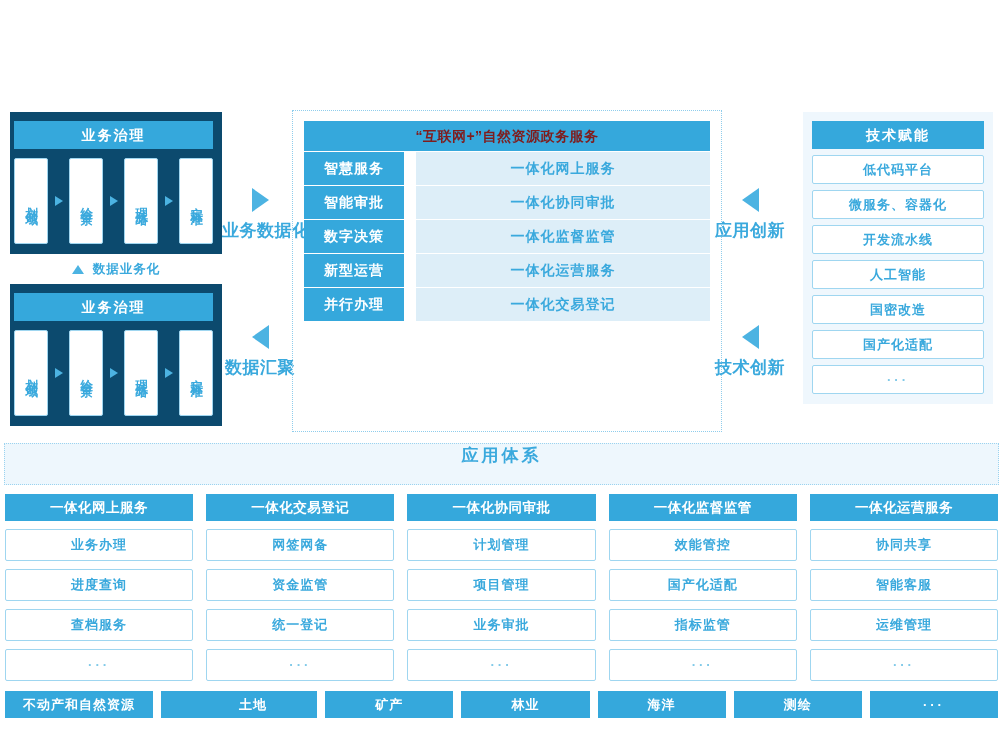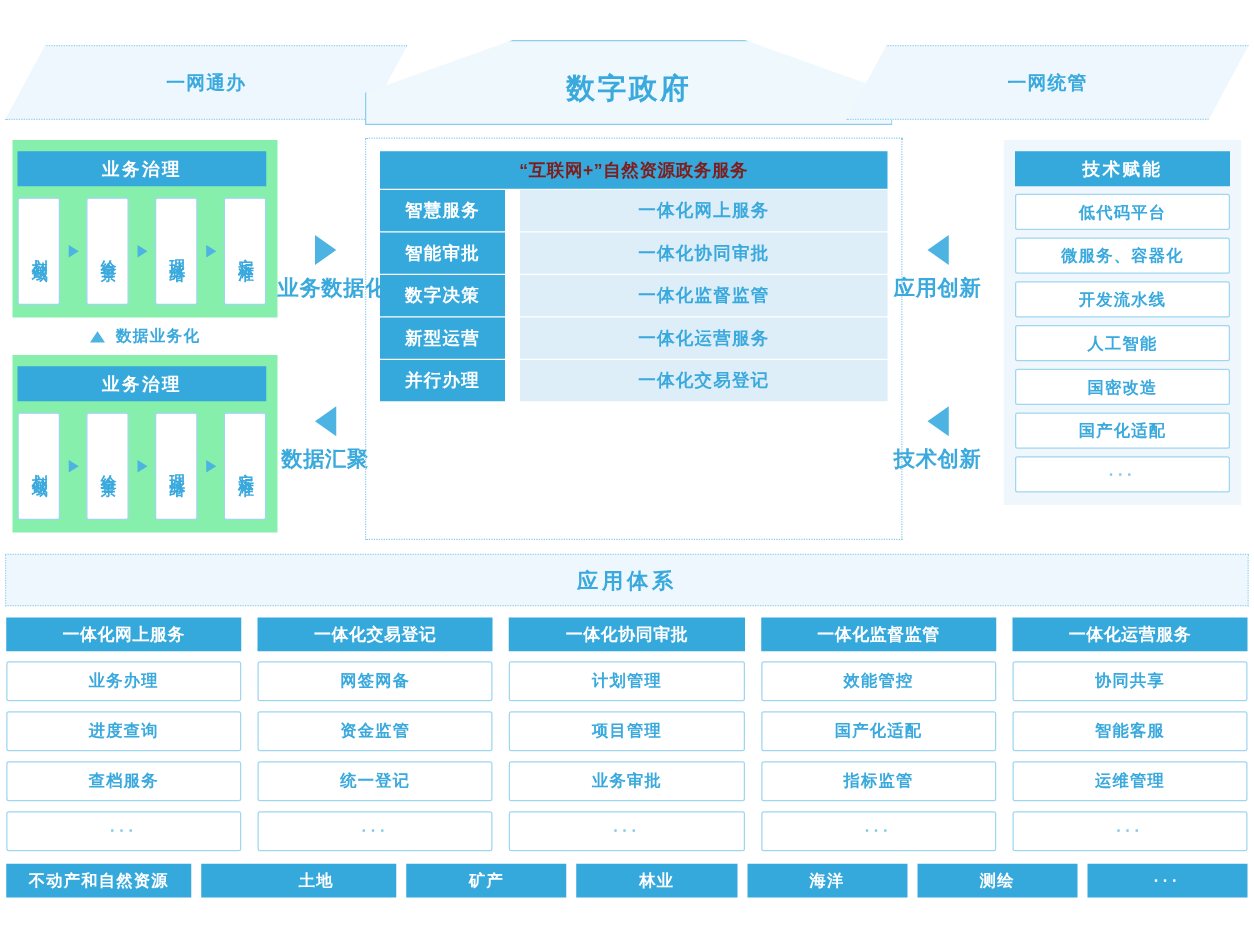--- a/index.html
+++ b/index.html
@@ -44,21 +44,21 @@
     font-size:23px;font-weight:bold;color:#3aa9dd;letter-spacing:2px;
     margin-top:8px;
   }
 
   
   .mid{position:absolute;left:0;top:110px;width:1003px;height:330px;}
 
   
   .left-col{position:absolute;left:10px;top:2px;width:212px;}
   .gov-box{
-    background:#86efac;padding:9px 9px 10px 4px;box-sizing:border-box;width:212px;
+    background:#0c4a6e;padding:9px 9px 10px 4px;box-sizing:border-box;width:212px;
   }
   .gov-title{
     background:#35a8dc;color:#ffffff;font-size:14px;font-weight:bold;
     height:28px;line-height:28px;text-align:center;letter-spacing:2px;
   }
   .gov-steps{display:flex;align-items:stretch;margin-top:9px;}
   .vbox{
     flex:0 0 auto;width:32px;height:84px;background:#ffffff;
     border:1px solid #9fd6f0;border-radius:2px;
     display:flex;align-items:center;justify-content:center;
@@ -125,21 +125,21 @@
     margin-top:6px;height:27px;line-height:27px;text-align:center;
     background:#ffffff;border:1px solid #9fd6f0;border-radius:2px;
     font-size:13px;font-weight:bold;color:#3aa9dd;letter-spacing:1px;
   }
   .tech-item.dots{letter-spacing:3px;color:#7fc9e8;}
 
   
   .appsys{position:absolute;left:0;top:443px;width:1003px;}
   .appsys-banner{
     margin:0 4px;height:40px;background:#eef7fd;border:1px dotted #9bd3ef;
-    display:flex;align-items:center;justify-content:center;
+    display:flex;align-items:flex-start;justify-content:center;
     font-size:17px;font-weight:bold;color:#3aa9dd;letter-spacing:3px;
   }
   .app-cols{display:flex;gap:13px;padding:0 5px;margin-top:9px;}
   .app-col{flex:1;}
   .app-col-head{
     height:27px;line-height:27px;text-align:center;background:#35a8dc;color:#fff;
     font-size:13.5px;font-weight:bold;letter-spacing:.5px;
   }
   .app-cell{
     margin-top:8px;height:30px;line-height:30px;text-align:center;
@@ -153,31 +153,20 @@
     height:27px;line-height:27px;text-align:center;background:#35a8dc;color:#fff;
     font-size:13px;font-weight:bold;letter-spacing:1px;
   }
   .domain-tag.dots{letter-spacing:3px;}
 </style>
 </head>
 <body>
 
 <div class="stage">
 
-  <div class="banner-row">
-    <div class="side-banner left">
-      <span class="bl">一网通办</span>
-    </div>
-    <div class="center-banner">
-      <span class="txt">数字政府</span>
-    </div>
-    <div class="side-banner right">
-      <span class="bl">一网统管</span>
-    </div>
-  </div>
 
   <div class="mid">
 
     <div class="left-col">
 
       <div class="gov-box">
         <div class="gov-title">业务治理</div>
         <div class="gov-steps">
           <div class="vbox">划领域</div>
           <div class="tri-r">

